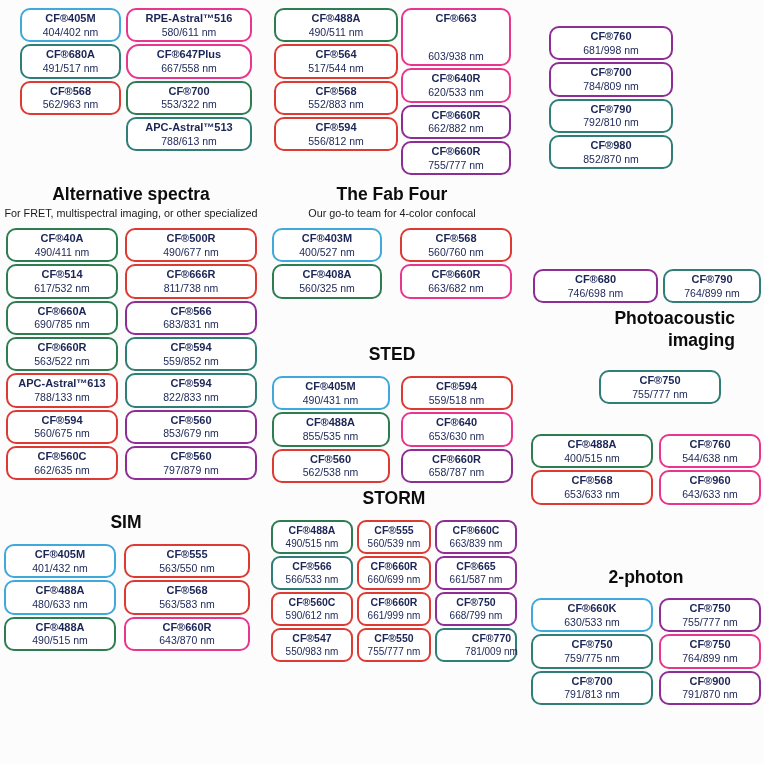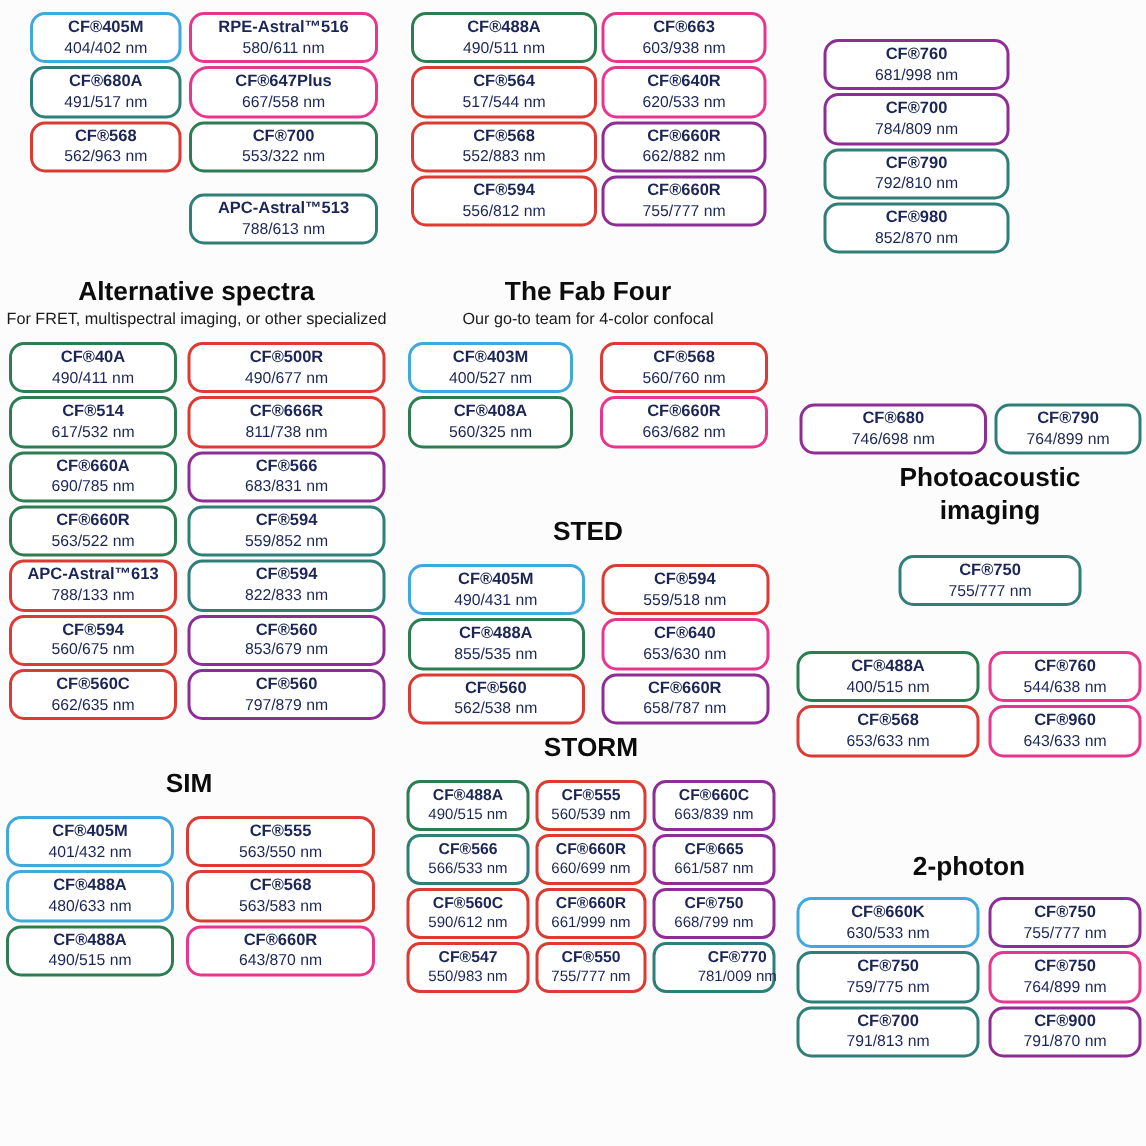--- a/index.html
+++ b/index.html
@@ -21,21 +21,21 @@
   .grid{display:grid;gap:2px 7px;justify-content:center;}
   #alt-grid{grid-template-columns:112px 132px;margin-left:6px;justify-content:start;}
   #fab-grid{grid-template-columns:110px 112px;column-gap:18px;}
   #sted-grid{grid-template-columns:118px 112px;column-gap:11px;}
   #sim-grid{grid-template-columns:112px 126px;column-gap:8px;justify-content:start;margin-left:4px;}
   #storm-grid{grid-template-columns:82px 74px 82px;column-gap:4px;}
   #tirf-grid,#tp-grid{grid-template-columns:122px 102px;column-gap:6px;}
   #storm-grid .pill{padding:2px 1px;border-radius:9px;}
   #storm-grid .pill-name{font-size:10.5px;}
   #storm-grid .pill-value{font-size:10px;}
-  #pa-title{width:150px;margin:0 auto 18px auto;line-height:1.25;}
+  #pa-title{width:150px;margin:0 auto 18px auto;line-height:1.25;text-align:right;}
   #pa-pill{width:122px;margin:9px auto 0 auto;}
   #rpair{display:flex;gap:5px;margin-top:28px;}
   #rpair .pill:first-child{width:125px;}
   #rpair .pill:last-child{flex:1;}
 </style>
 </head>
 <body>
 
 <div class="canvas">
 
@@ -60,21 +60,21 @@
       <span class="pill-value">580/611 nm</span>
     </div>
     <div class="pill" style="border-color: rgb(232, 54, 143); border-radius: 13px;">
       <span class="pill-name">CF®647Plus</span>
       <span class="pill-value">667/558 nm</span>
     </div>
     <div class="pill" style="border-color: rgb(46, 125, 82);">
       <span class="pill-name">CF®700</span>
       <span class="pill-value">553/322 nm</span>
     </div>
-    <div class="pill" style="border-color: rgb(47, 126, 120); margin-top: 12px;">
+    <div class="pill" style="border-color: rgb(47, 126, 120);">
       <span class="pill-name">APC-Astral™513</span>
       <span class="pill-value">788/613 nm</span>
     </div>
   </div>
 
   <div class="vcol" id="top-col3" style="left:274px;top:8px;width:124px;">
     <div class="pill" style="border-color: rgb(46, 125, 82);">
       <span class="pill-name">CF®488A</span>
       <span class="pill-value">490/511 nm</span>
     </div>
@@ -86,21 +86,21 @@
       <span class="pill-name">CF®568</span>
       <span class="pill-value">552/883 nm</span>
     </div>
     <div class="pill" style="border-color: rgb(220, 58, 51);">
       <span class="pill-name">CF®594</span>
       <span class="pill-value">556/812 nm</span>
     </div>
   </div>
 
   <div class="vcol" id="top-col4" style="left:401px;top:8px;width:110px;">
-    <div class="pill" style="border-color: rgb(232, 54, 143);">
+    <div class="pill" style="border-color: rgb(232, 54, 143); gap: 24px;">
       <span class="pill-name">CF®663</span>
       <span class="pill-value">603/938 nm</span>
     </div>
     <div class="pill" style="border-color: rgb(232, 54, 143);">
       <span class="pill-name">CF®640R</span>
       <span class="pill-value">620/533 nm</span>
     </div>
     <div class="pill" style="border-color: rgb(142, 45, 150);">
       <span class="pill-name">CF®660R</span>
       <span class="pill-value">662/882 nm</span>

